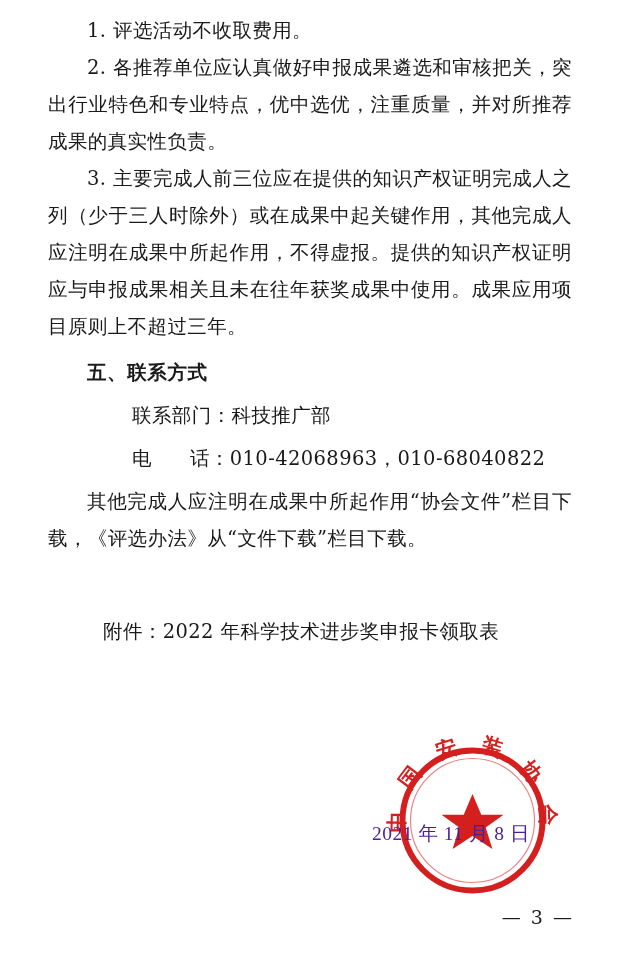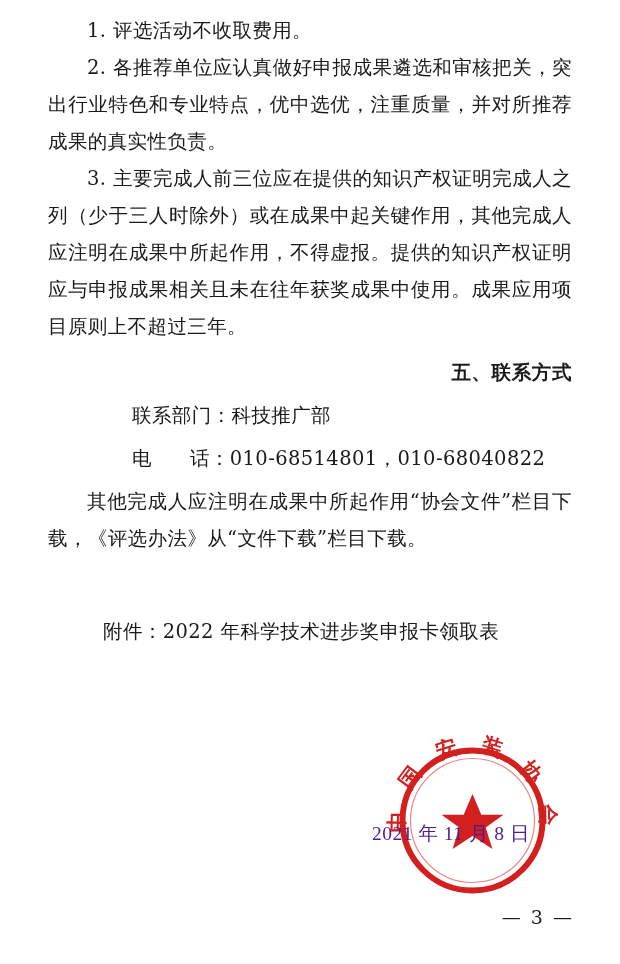--- a/index.html
+++ b/index.html
@@ -33,21 +33,20 @@
   .indent {
     text-indent: 39px;
   }
   .heading {
     font-size: 19.5px;
     line-height: 37px;
     font-weight: bold;
     text-indent: 39px;
     margin: 0;
     letter-spacing: 0.6px;
-    text-align: right;
   }
   .contact-line {
     font-size: 19.5px;
     line-height: 37px;
     text-indent: 39px;
     margin: 6px;
     letter-spacing: 0.4px;
   }
   .contact-line .lbl {
     display: inline-block;
@@ -114,21 +113,21 @@
 
   <div class="gap-sm"></div>
 
   <p class="heading">五、联系方式</p>
 
   <p class="contact-line">
     <span class="lbl">联系部门：</span><span>科技推广部</span>
   </p>
 
   <p class="contact-line">
-    <span class="lbl">电</span><span class="sp-wide"></span><span>话：</span><span>010-68514801，010-68040822</span>
+    <span class="lbl">电</span><span class="sp-wide"></span><span>话：</span><span>010-42068963，010-68040822</span>
   </p>
 
 
   <p class="para indent">其他完成人应注明在成果中所起作用“协会文件”栏目下载，《评选办法》从“文件下载”栏目下载。</p>
 
   <div class="gap-lg"></div>
 
   <p class="attach">附件：2022 年科学技术进步奖申报卡领取表</p>
 
 </div>

